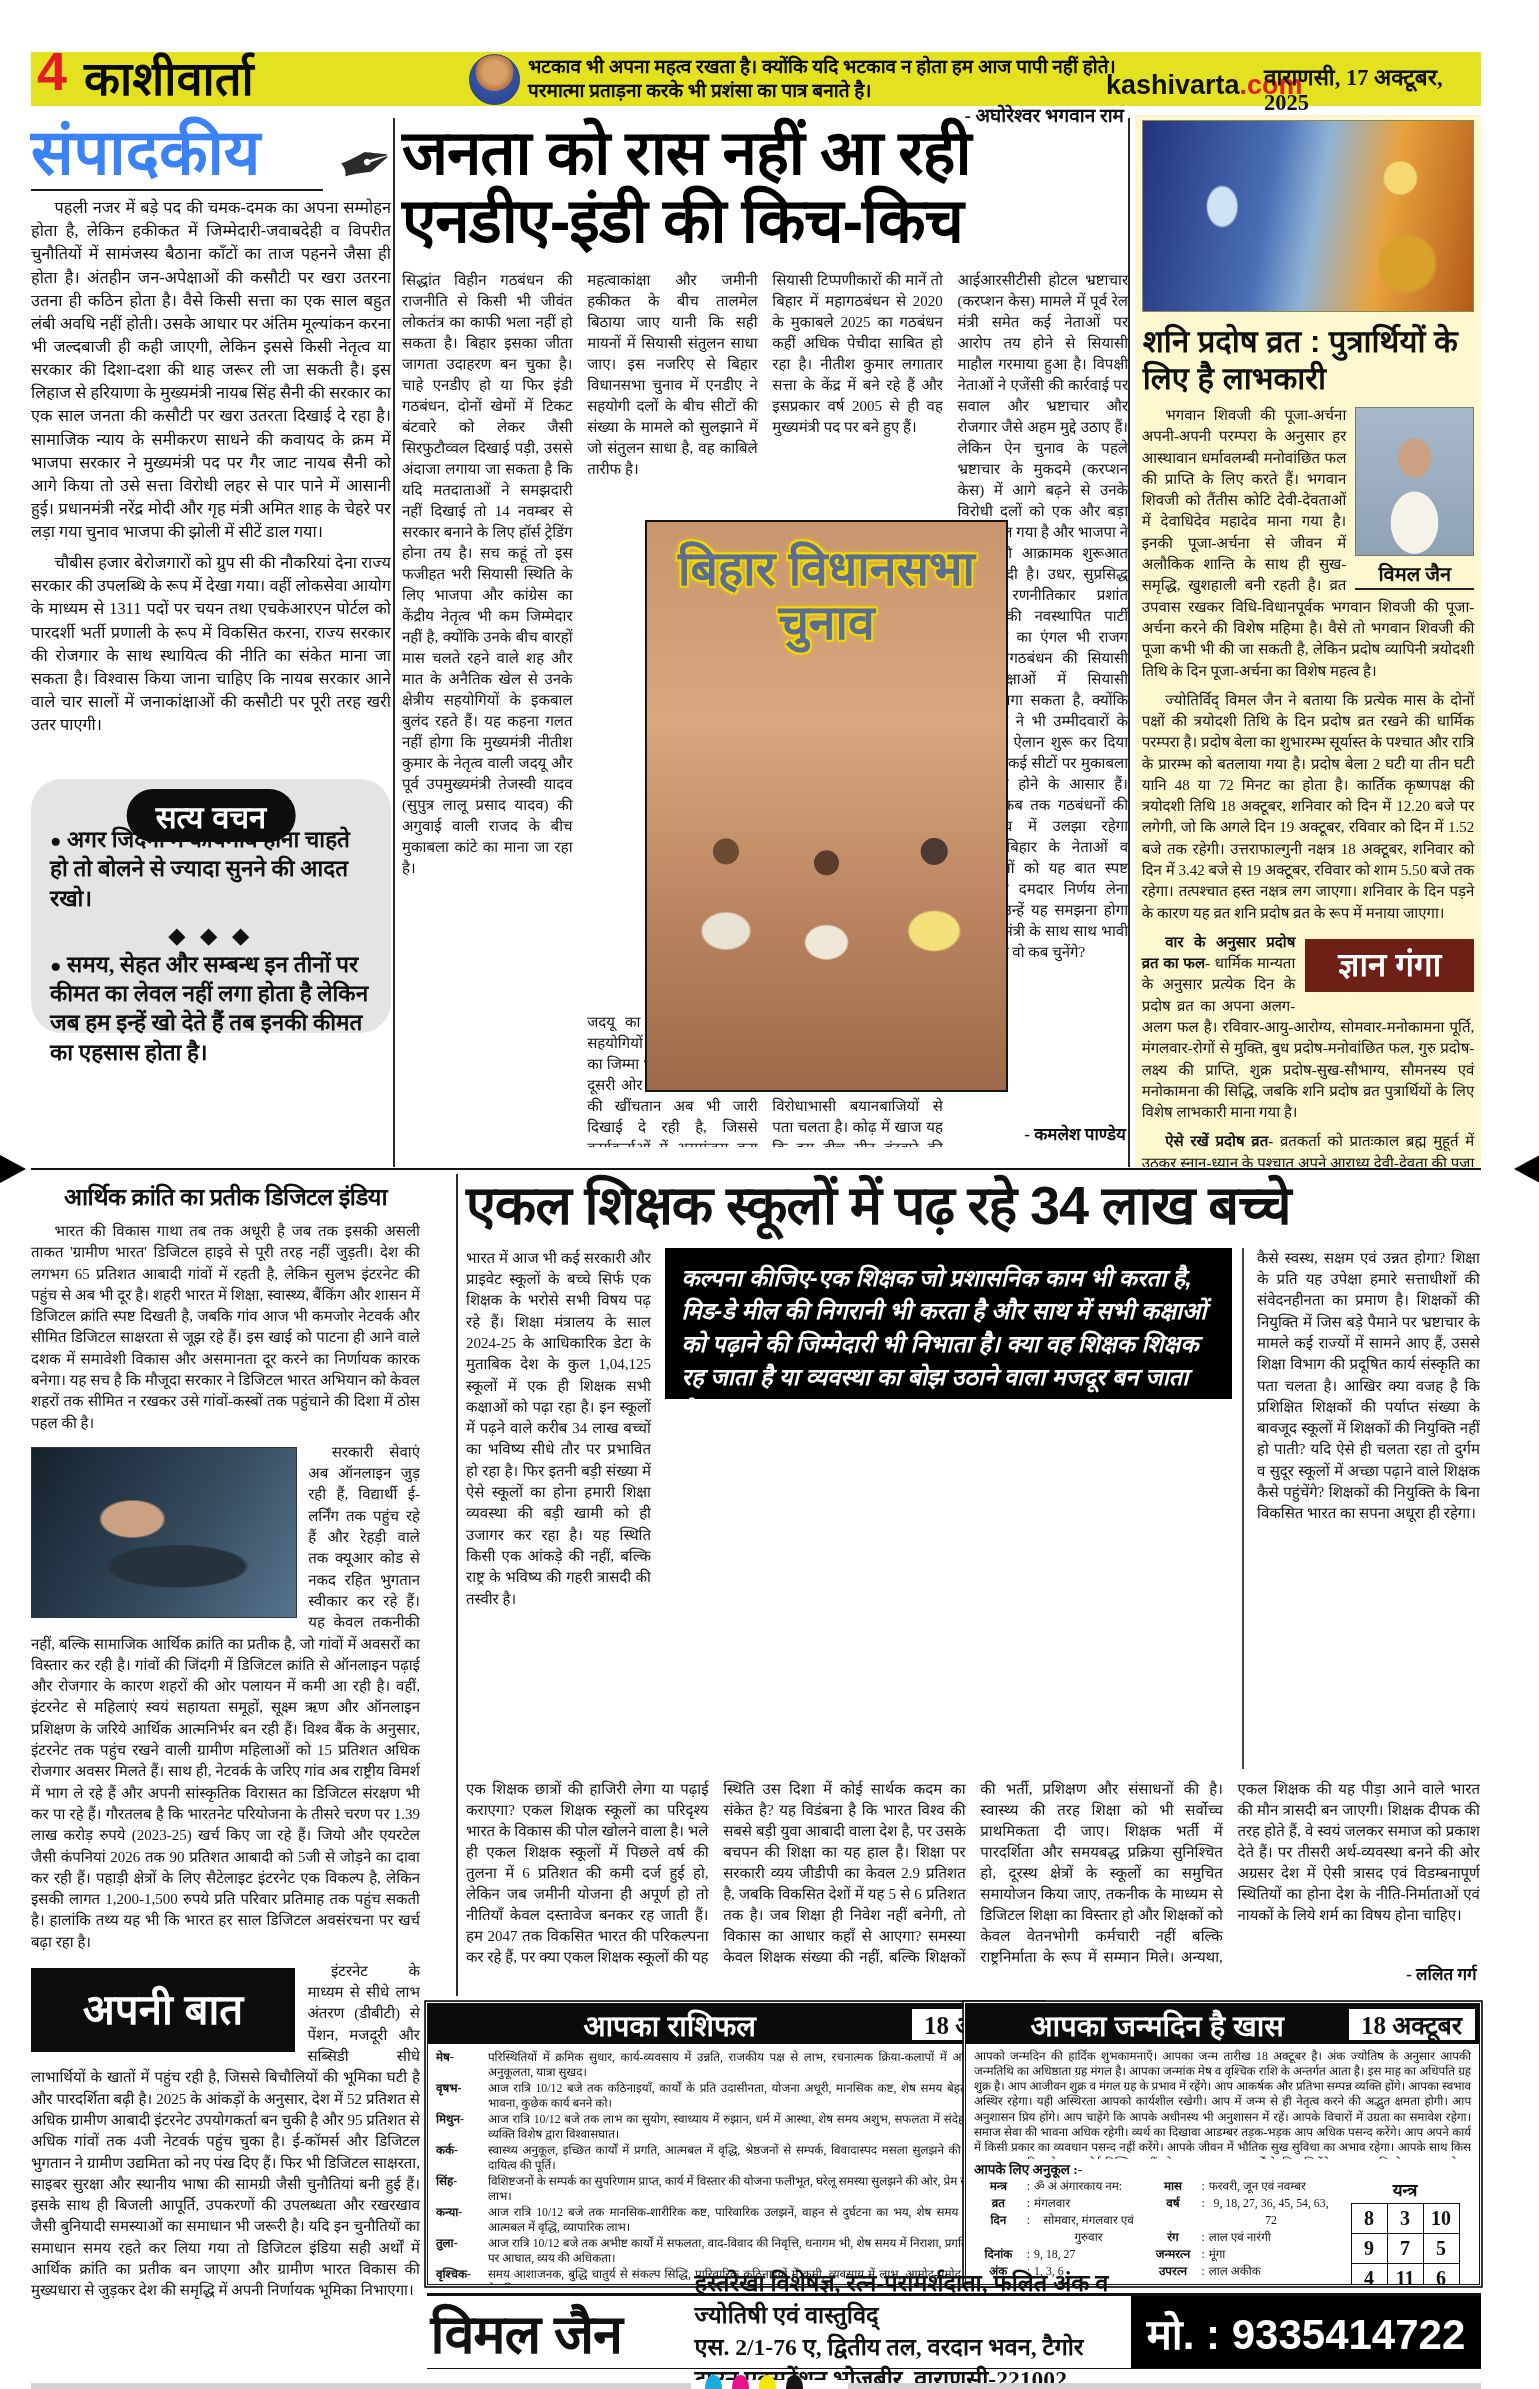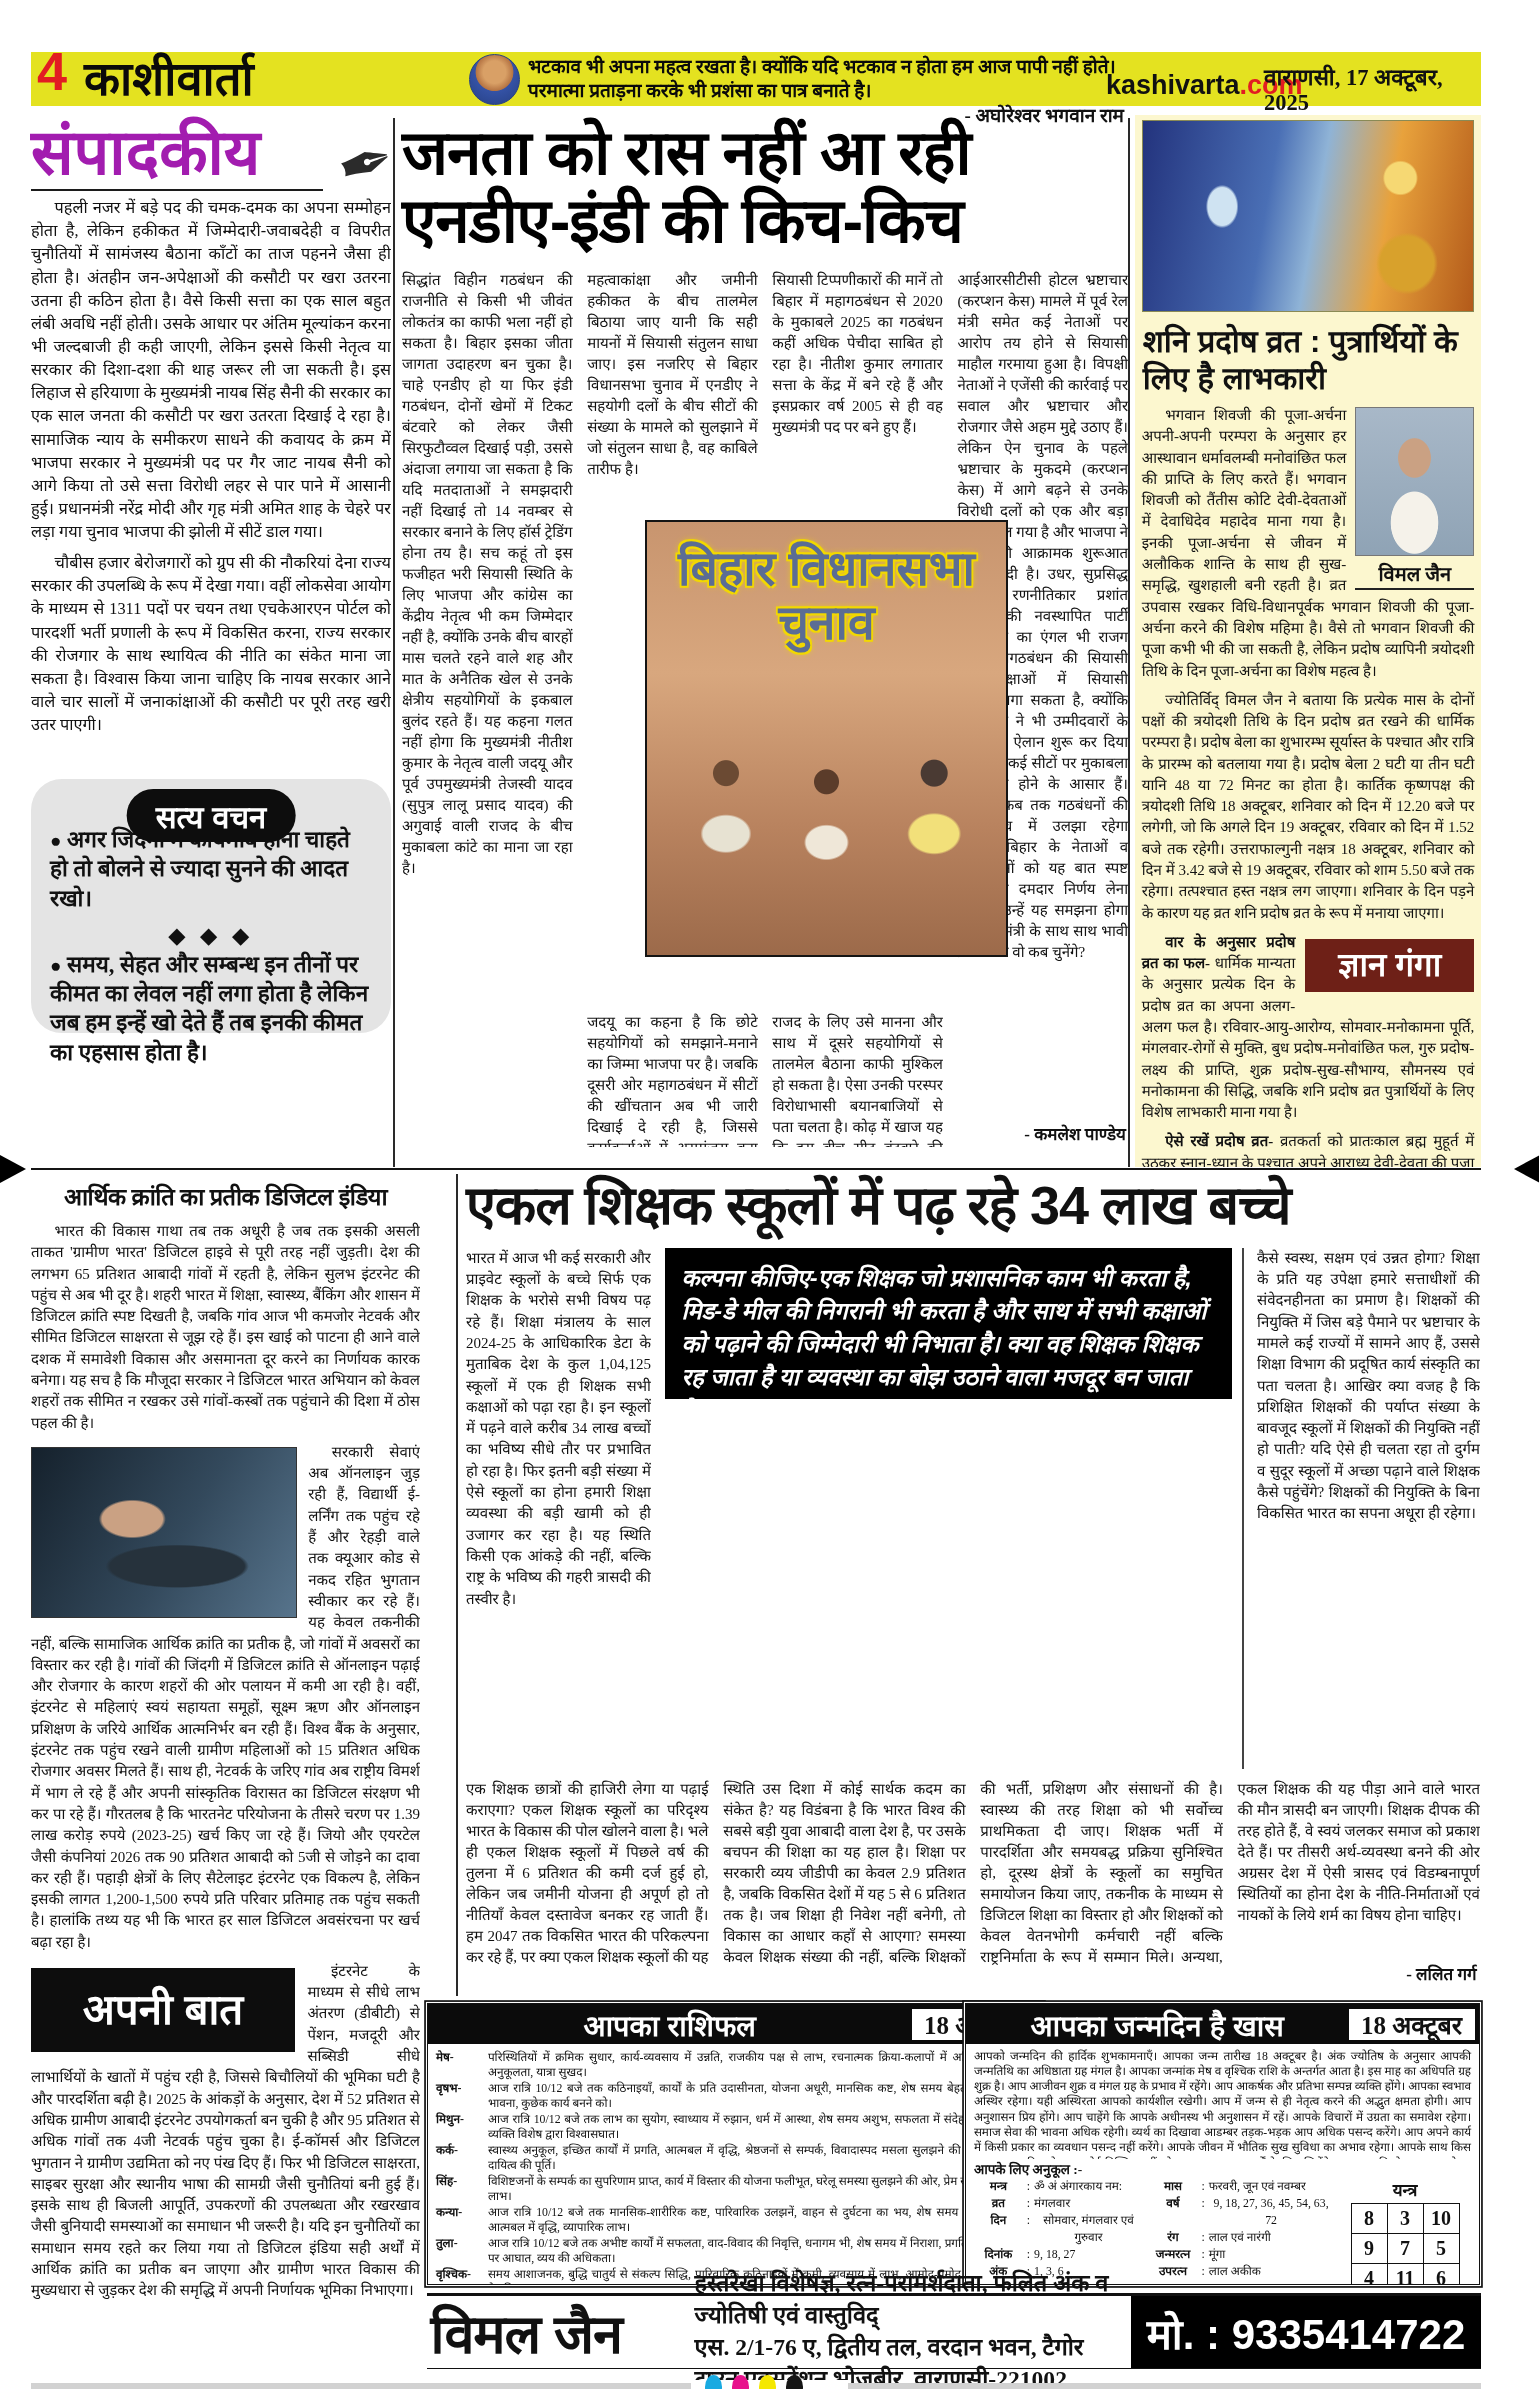--- a/index.html
+++ b/index.html
@@ -17,21 +17,21 @@
   .site{left:1106px;top:72px;font-size:27px;font-weight:bold;font-family:"Liberation Sans",sans-serif;line-height:1;}
   .site .tld{color:#e21d22;}
   .dateline{left:1264px;top:66px;width:219px;font-size:22.5px;font-weight:bold;line-height:1.1;}
   
   .vrule{background:#2a2a2a;width:1.7px;}
   .hrule-main{left:31px;top:1168px;width:1450px;height:2.2px;background:#151515;}
   .arrow-left{left:0;top:1155px;width:0;height:0;border-top:14.6px solid transparent;border-bottom:14.6px solid transparent;border-left:26px solid #000;}
   .arrow-right{right:0;top:1155px;width:0;height:0;border-top:14.6px solid transparent;border-bottom:14.6px solid transparent;border-right:26px solid #000;}
   
   .ed{left:31px;top:119px;width:360px;}
-  .ed-sec{font-size:63px;font-weight:bold;color:#a21caf;font-family:"Liberation Sans",sans-serif;line-height:1.05;display:inline-block;}
+  .ed-sec{font-size:63px;font-weight:bold;color:#3b82f6;font-family:"Liberation Sans",sans-serif;line-height:1.05;display:inline-block;}
   .pen{position:absolute;right:-3.4px;top:5.6px;font-size:67px;color:#2b2b2b;transform:rotate(-18deg);}
   .ed-rule{border-bottom:2.8px solid #1c1c1c;margin:3.4px 0 5.6px 0;width:292px;}
   .ed-head{font-size:44px;font-weight:bold;color:#050505;line-height:1.05;margin-bottom:10px;font-family:"Liberation Sans",sans-serif;}
   .ed-body{font-size:16.3px;line-height:1.42;height:573px;overflow:hidden;}
   .satya{margin-top:10px;height:254px;background:#e4e4e4;border-radius:31px;position:relative;padding:45px 19px 11.2px 19px;box-sizing:border-box;}
   .satya-pill{position:absolute;top:10px;left:50%;transform:translateX(-50%);background:#0d0d0d;color:#fff;border-radius:34px;padding:5.6px 29px;font-size:31px;font-weight:bold;font-family:"Liberation Sans",sans-serif;white-space:nowrap;}
   .satya-item{font-size:22.5px;font-weight:bold;line-height:1.3;margin-top:1px;}
   .satya-item .dot{font-size:19px;margin-right:5.6px;}
   .satya-div{text-align:center;font-size:22.5px;margin-top:9px;letter-spacing:4.5px;}
   
@@ -39,21 +39,21 @@
   .main-head{font-size:62px;font-weight:bold;line-height:1.1;color:#000;font-family:"Liberation Sans",sans-serif;letter-spacing:-1.1px;}
   .main-cols{position:relative;margin-top:14.6px;height:877px;display:flex;gap:14.6px;}
   .mcol{flex:1;font-size:15px;line-height:1.4;overflow:hidden;}
   .mcol-split{display:flex;flex-direction:column;}
   .mcol-top{height:242px;overflow:hidden;}
   .mcol-spacer{height:500px;}
   .mcol-bottom{flex:1;overflow:hidden;}
   .mcol4{display:flex;flex-direction:column;}
   .mcol4 .txt{flex:1;overflow:hidden;}
   .byline{font-weight:bold;text-align:right;font-size:17px;padding:4.5px 2.2px 0 0;}
-  .bihar-box{position:absolute;left:243px;top:250px;width:363px;height:437px;border:2.2px solid #141414;box-sizing:border-box;background:
+  .bihar-box{position:absolute;left:243px;top:250px;width:363px;height:572px;border:2.2px solid #141414;box-sizing:border-box;background:
      radial-gradient(51px 39px at 22% 72%,#e7e2d2 0 45%,transparent 50%),
      radial-gradient(45px 36px at 50% 74%,#efe7d8 0 45%,transparent 50%),
      radial-gradient(54px 42px at 80% 72%,#f2e07a 0 45%,transparent 50%),
      radial-gradient(26px 26px at 22% 58%,#6b4a33 0 48%,transparent 52%),
      radial-gradient(25px 25px at 50% 60%,#5b3c2a 0 48%,transparent 52%),
      radial-gradient(27px 27px at 80% 58%,#4a3a33 0 48%,transparent 52%),
      linear-gradient(180deg,#c8956f 0%,#d8a77e 35%,#b9835f 70%,#9c6a4a 100%);}
   .bihar-title{padding-top:20px;text-align:center;font-size:48px;font-weight:bold;line-height:1.12;color:#5b6d94;font-family:"Liberation Sans",sans-serif;
      text-shadow:-1.7px -1.7px 0 #f2d800,1.7px -1.7px 0 #f2d800,-1.7px 1.7px 0 #f2d800,1.7px 1.7px 0 #f2d800,0 0 7.9px #f2d800;}
   

